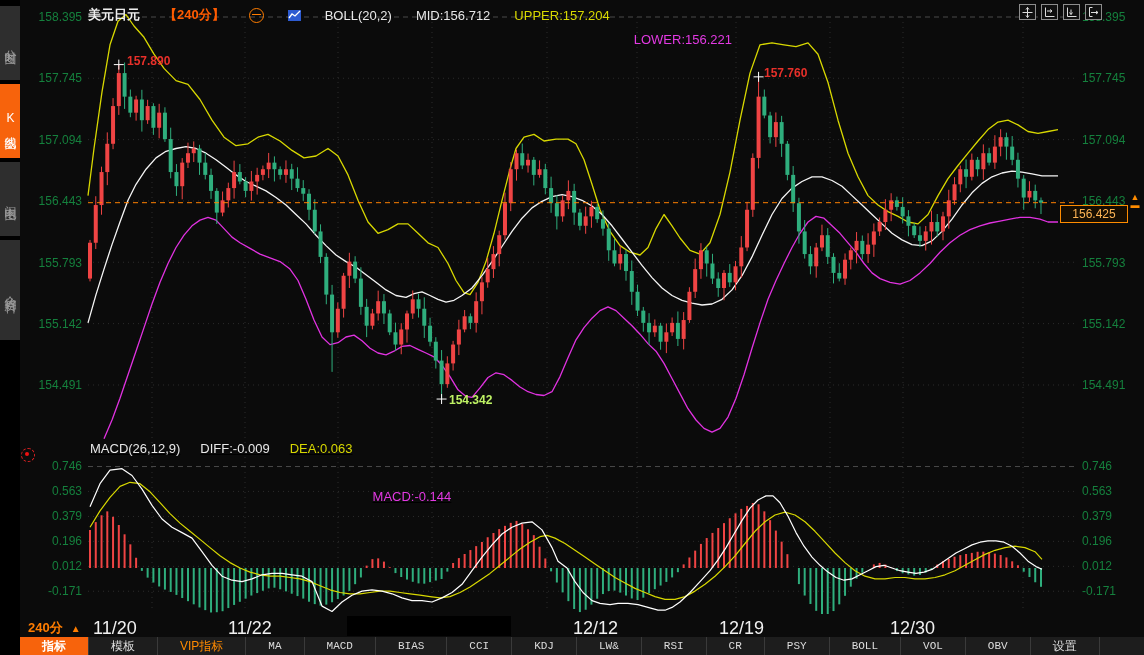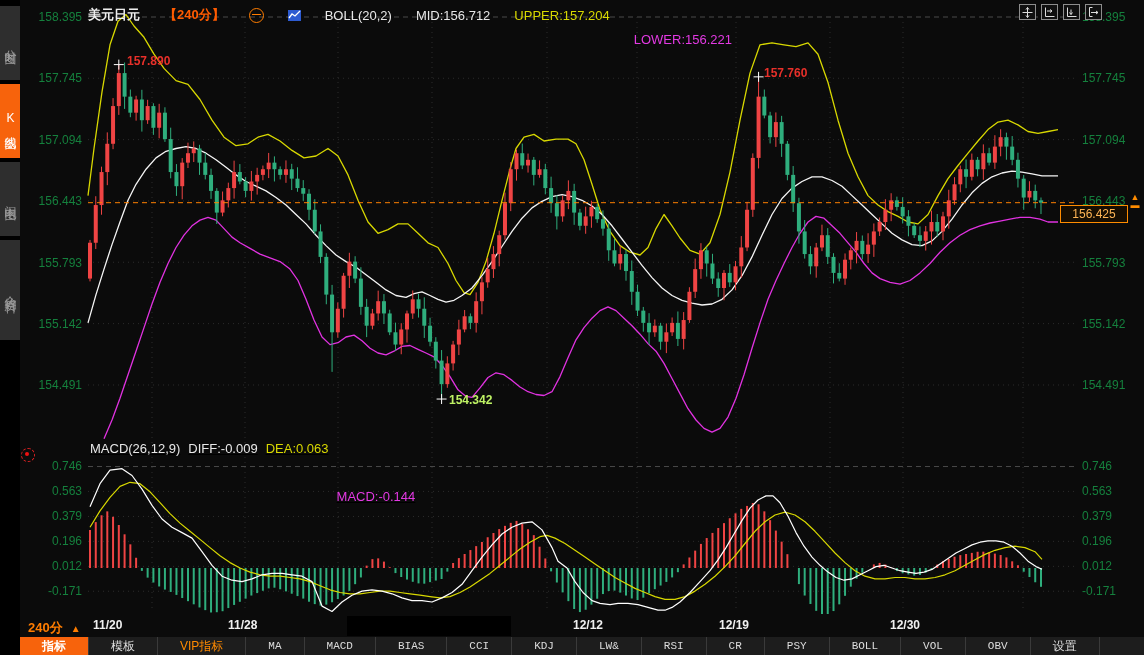--- a/index.html
+++ b/index.html
@@ -33,24 +33,24 @@
   .ann{position:absolute;font-size:12px;font-weight:bold;z-index:4;}
   .ann.red{color:#e8302a;}
   .ann.grn{color:#bef264;}
   #last-box{position:absolute;left:1060px;top:205px;width:66px;height:16px;border:1px solid #ff8c00;
             background:#170e02;color:#ffb555;font-size:12px;line-height:16px;text-align:center;z-index:6;}
   #alert-ic{position:absolute;left:1129px;top:193px;z-index:6;color:#ff8c00;font-size:9px;line-height:8px;text-align:center;width:12px;}
   #alarm-dot{position:absolute;left:21px;top:448px;width:12px;height:12px;border:1px dashed #d22;
              border-radius:50%;z-index:4;}
   #alarm-dot::after{content:"";position:absolute;left:3px;top:3px;width:4px;height:4px;border-radius:50%;background:#e11;}
   
-  #macd-head{position:absolute;left:90px;top:441px;font-size:13px;z-index:4;display:flex;gap:8px;white-space:nowrap;text-decoration:underline;}
+  #macd-head{position:absolute;left:90px;top:441px;font-size:13px;z-index:4;display:flex;gap:20px;white-space:nowrap;text-decoration:underline;}
   #macd-head .t{color:#e8e8e8;}
   
-  .dlab{position:absolute;top:618px;font-size:12px;font-weight:bold;color:#f0f0f0;z-index:4;}
+  .dlab{position:absolute;top:618px;font-size:18px;font-weight:normal;color:#f0f0f0;z-index:4;}
   #redact{position:absolute;left:347px;top:616px;width:164px;height:20px;background:#000;z-index:5;}
   #tf{position:absolute;left:28px;top:619px;color:#ff7d00;font-size:13px;font-weight:bold;z-index:6;cursor:pointer;}
   #tf .tri{font-size:10px;margin-left:8px;}
   
   #wm{position:absolute;right:8px;bottom:10px;font-size:37px;color:#bdbdbd;letter-spacing:1px;z-index:3;}
   
   #toolbar{position:absolute;left:20px;right:0;bottom:0;height:18px;background:#1d1d1d;display:flex;
            align-items:stretch;z-index:6;font-size:12px;}
   .titem{display:flex;align-items:center;padding:0 22px;color:#ddd;border-right:1px solid #3a3a3a;cursor:pointer;}
   .titem.mono{font-family:"Liberation Mono",monospace;font-size:11px;}
@@ -684,21 +684,21 @@
 <div id="alarm-dot"></div>
 
 <div id="macd-head">
   <span class="t">MACD(26,12,9)</span>
   <span class="t">DIFF:-0.009</span>
   <span class="upper">DEA:0.063</span>
   <span class="lower">MACD:-0.144</span>
 </div>
 
 <span class="dlab" style="left:93px;">11/20</span>
-<span class="dlab" style="left:228px;">11/28</span>
+<span class="dlab" style="left:228px;">11/22</span>
 <span class="dlab" style="left:573px;">12/12</span>
 <span class="dlab" style="left:719px;">12/19</span>
 <span class="dlab" style="left:890px;">12/30</span>
 <div id="redact"></div>
 
 <div id="tf">
   <span>240分</span><span class="tri">▲</span>
 </div>
 
 

